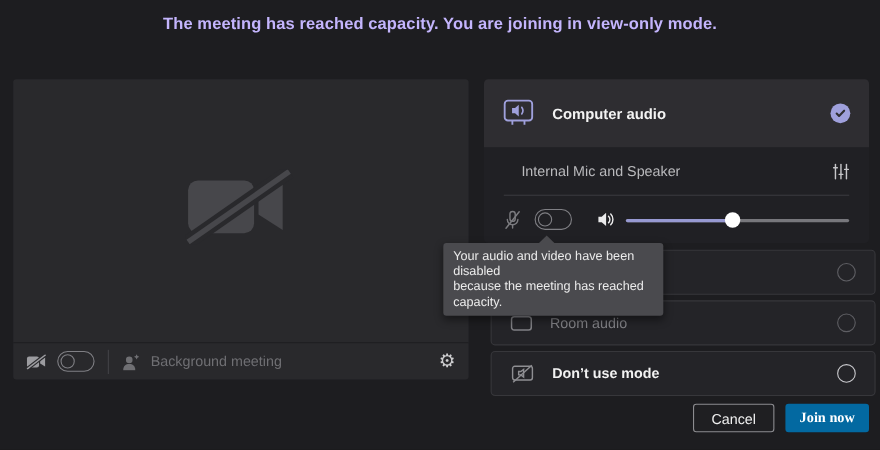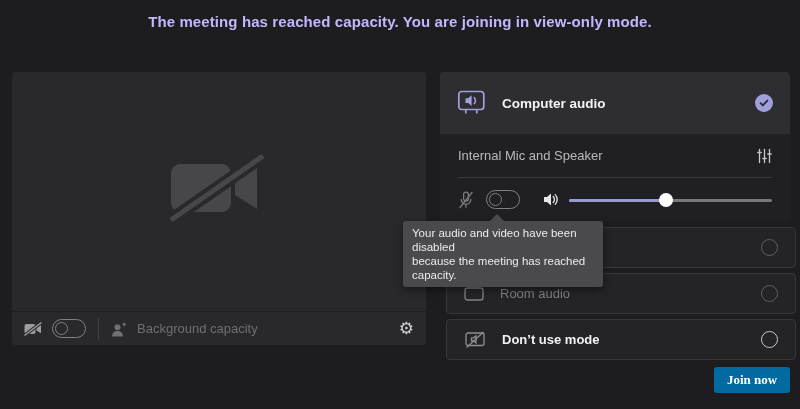--- a/index.html
+++ b/index.html
@@ -23,21 +23,21 @@
                 border-radius:50%;box-sizing:border-box;}
   
   .panel{position:absolute;left:440px;top:72px;width:350px;text-align:center;}
   .card-top{height:62px;background:#2e2d31;border-radius:4px 4px 0 0;display:flex;align-items:center;
             box-sizing:border-box;padding:0 17px;}
   .card-top .label{color:#f3f3f3;font-size:13.5px;font-weight:bold;margin-left:16px;}
   .spacer{flex:1;}
   .check-circle{width:18px;height:18px;border-radius:50%;background:#9fa0dc;display:flex;
                 align-items:center;justify-content:center;}
   .device-sec{background:#202024;border-radius:0 0 4px 4px;box-sizing:border-box;padding:0 18px;}
-  .device-row{height:43px;display:flex;align-items:center;}
+  .device-row{height:43px;display:flex;align-items:center;margin-left:16px;}
   .device-name{color:#b9b9bc;font-size:13px;}
   .sec-divider{height:1px;background:#39393d;}
   .ctrl-row{height:43px;display:flex;align-items:center;}
   .mic-toggle{margin-left:12px;}
   .speaker{margin-left:23px;}
   .slider{position:relative;flex:1;height:14px;margin-left:9px;}
   .slider .track{position:absolute;left:0;right:0;top:6px;height:3px;background:#77777c;border-radius:2px;}
   .slider .fill{position:absolute;left:0;top:6px;height:3px;background:#9799d2;border-radius:2px;width:48%;}
   .slider .thumb{position:absolute;top:0;width:14px;height:14px;border-radius:50%;background:#ffffff;
                  transform:translateX(-50%);left:48%;}
@@ -94,21 +94,21 @@
         <div class="knob"></div>
       </div>
       <div class="pb-divider"></div>
       <span>
         <svg width="18" height="16" viewBox="0 0 18 16">
           <path d="M13.2 1 L14 2.6 L15.6 3.4 L14 4.2 L13.2 5.8 L12.4 4.2 L10.8 3.4 L12.4 2.6 Z" fill="#6f6f73"></path>
           <circle cx="6.5" cy="6.2" r="3" fill="#6f6f73"></circle>
           <path d="M1 15.5 C1 11.8 3.4 10 6.5 10 C9.6 10 12 11.8 12 15.5 Z" fill="#6f6f73"></path>
         </svg>
       </span>
-      <span class="bgf-label">Background capacity</span>
+      <span class="bgf-label">Background meeting</span>
       <div class="pb-spacer"></div>
       <span class="gear">⚙</span>
     </div>
   </div>
 
   <div class="panel">
 
     <div class="card-top">
       <span>
         <svg width="29" height="28" viewBox="0 0 29 28">
@@ -207,15 +207,16 @@
       <div class="radio radio-bright"></div>
     </div>
   </div>
 
   <div class="tooltip">
     <div class="arrow"></div>
     <div>Your audio and video have been disabled</div>
     <div>because the meeting has reached capacity.</div>
   </div>
 
+  <div class="btn btn-cancel">Cancel</div>
   <div class="btn btn-join">Join now</div>
 
 </div>
 
 </body></html>

